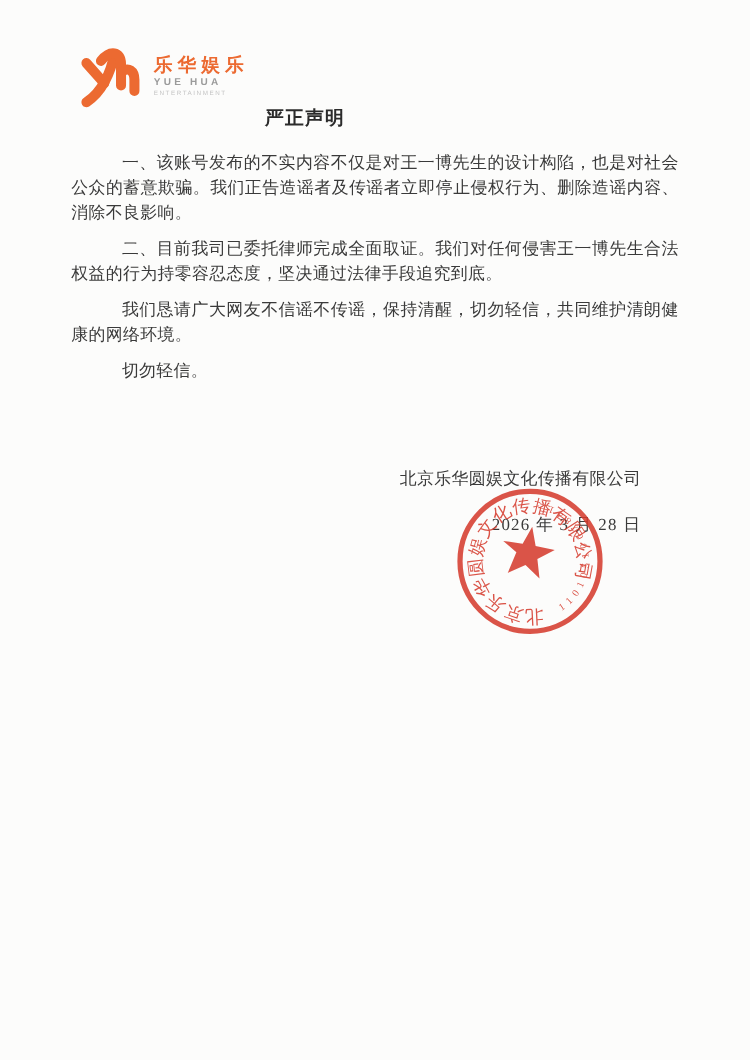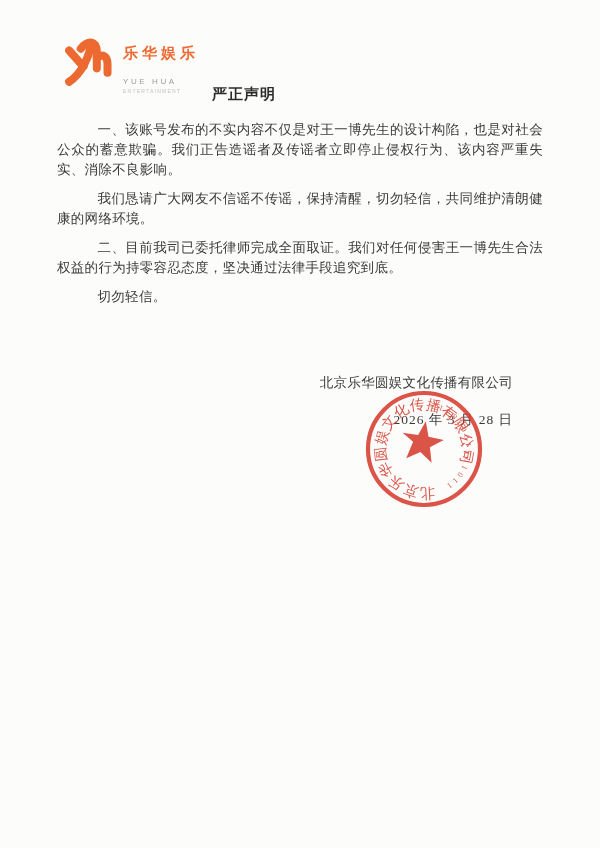--- a/index.html
+++ b/index.html
@@ -6,21 +6,21 @@
   body{background:#e8e8e8;font-family:"Liberation Serif","DejaVu Serif",serif;}
   .page{
     position:relative;width:600px;height:848px;margin:0 auto;
     background:#fcfcfb;overflow:hidden;
   }
   
   .logo{position:absolute;left:62px;top:36px;display:flex;align-items:flex-start;}
   .logo-mark{width:50px;height:54px;margin-right:11px;}
   .logo-text{padding-top:8px;font-family:"Liberation Sans","DejaVu Sans",sans-serif;}
   .logo-cn{font-size:15px;font-weight:bold;color:#EC6A31;letter-spacing:4px;line-height:17px;}
-  .logo-en{font-size:8px;font-weight:normal;color:#9b9b9b;letter-spacing:2.6px;margin-top:16px;line-height:9px;}
+  .logo-en{font-size:8px;font-weight:bold;color:#9b9b9b;letter-spacing:2.6px;margin-top:0;line-height:9px;}
   .logo-sub{font-size:5px;color:#c3c3c3;letter-spacing:1.25px;margin-top:2px;line-height:6px;}
   
   .doc-title{
     position:absolute;left:0;top:85px;width:488px;margin:0;
     text-align:center;font-size:15px;font-weight:bold;color:#2b2b2b;letter-spacing:1px;
   }
   
   .doc-body{position:absolute;left:57px;top:120px;width:486px;}
   .doc-body p{
     margin:0 0 9px 0;font-size:13.5px;line-height:20px;color:#3a3a3a;
@@ -51,23 +51,23 @@
     <div class="logo-text">
       <div class="logo-cn">乐华娱乐</div>
       <div class="logo-en">YUE HUA</div>
       <div class="logo-sub">ENTERTAINMENT</div>
     </div>
   </header>
 
   <h1 class="doc-title">严正声明</h1>
 
   <main class="doc-body">
-    <p>一、该账号发布的不实内容不仅是对王一博先生的设计构陷，也是对社会公众的蓄意欺骗。我们正告造谣者及传谣者立即停止侵权行为、该内容严重失实、消除不良影响。</p>
+    <p>一、该账号发布的不实内容不仅是对王一博先生的设计构陷，也是对社会公众的蓄意欺骗。我们正告造谣者及传谣者立即停止侵权行为、删除造谣内容、消除不良影响。</p>
+    <p>二、目前我司已委托律师完成全面取证。我们对任何侵害王一博先生合法权益的行为持零容忍态度，坚决通过法律手段追究到底。</p>
     <p>我们恳请广大网友不信谣不传谣，保持清醒，切勿轻信，共同维护清朗健康的网络环境。</p>
-    <p>二、目前我司已委托律师完成全面取证。我们对任何侵害王一博先生合法权益的行为持零容忍态度，坚决通过法律手段追究到底。</p>
     <p>切勿轻信。</p>
   </main>
 
   <div class="signature">
     <div class="sig-company">北京乐华圆娱文化传播有限公司</div>
     <div class="sig-date">2026 年 3 月 28 日</div>
   </div>
 
   <svg class="seal" viewBox="0 0 150 150">
     <defs>

